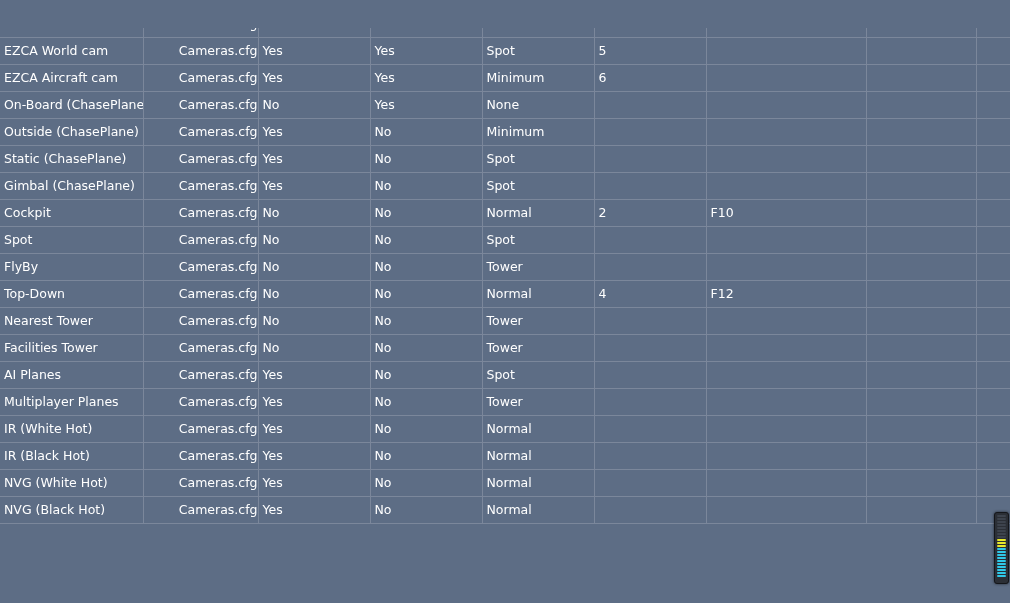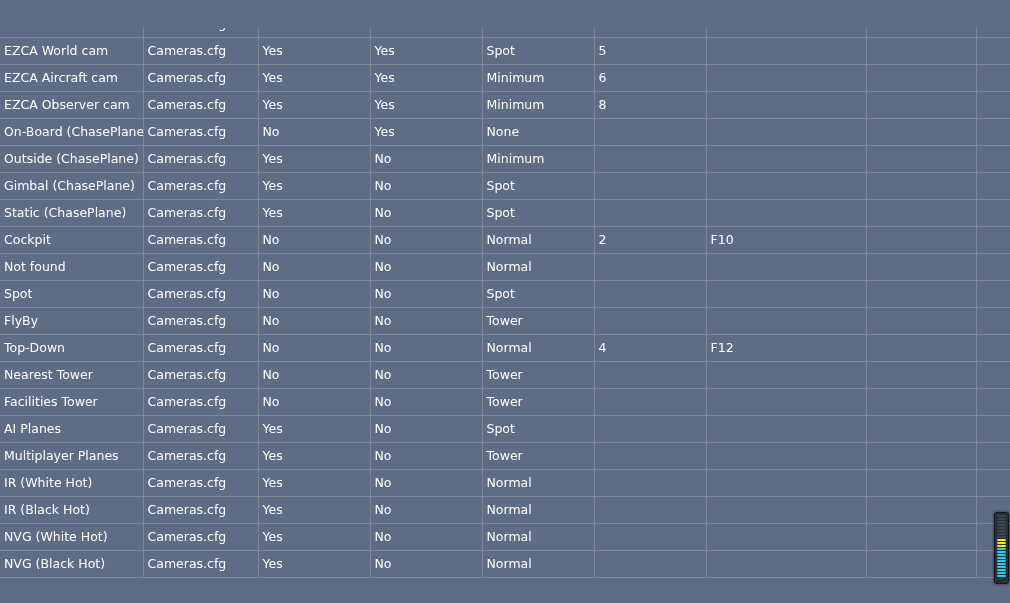--- a/index.html
+++ b/index.html
@@ -70,21 +70,21 @@
   }
   table.cam-grid tr:first-child td {
     border-top: 1px solid #7b879b;
   }
   table.cam-grid td.last-col {
     border-right: none;
   }
 
   
   .v-default { color: #ffffff; }
-  .v-dim     { color: #8e9aae; }
+  .v-dim     { color: #8e9aae; text-align: right; }
   .v-yellow  { color: #ffff33; }
   .v-red     { color: #ff1a1a; }
 
   
   .led-meter {
     position: absolute;
     left: 994px;
     top: 512px;
     width: 15px;
     height: 72px;
@@ -157,93 +157,71 @@
             <td class="v-dim">Cameras.cfg</td>
             <td class="v-default">Yes</td>
             <td class="v-default">Yes</td>
             <td class="v-default">Minimum</td>
             <td class="v-default">6</td>
             <td class="v-default"></td>
             <td class="v-default"></td>
             <td class="last-col v-default"></td>
           </tr>
           <tr>
-            <td class="v-default">EZCA Observer cam</td>
-            <td class="v-dim">Cameras.cfg</td>
-            <td class="v-default">Yes</td>
-            <td class="v-default">Yes</td>
+            <td class="v-default">On-Board (ChasePlane)</td>
+            <td class="v-dim">Cameras.cfg</td>
+            <td class="v-default">No</td>
+            <td class="v-default">Yes</td>
+            <td class="v-default">None</td>
+            <td class="v-default"></td>
+            <td class="v-default"></td>
+            <td class="v-default"></td>
+            <td class="last-col v-default"></td>
+          </tr>
+          <tr>
+            <td class="v-default">Outside (ChasePlane)</td>
+            <td class="v-dim">Cameras.cfg</td>
+            <td class="v-default">Yes</td>
+            <td class="v-default">No</td>
             <td class="v-default">Minimum</td>
-            <td class="v-default">8</td>
-            <td class="v-default"></td>
-            <td class="v-default"></td>
-            <td class="last-col v-default"></td>
-          </tr>
-          <tr>
-            <td class="v-default">On-Board (ChasePlane)</td>
-            <td class="v-dim">Cameras.cfg</td>
-            <td class="v-default">No</td>
-            <td class="v-default">Yes</td>
-            <td class="v-default">None</td>
-            <td class="v-default"></td>
-            <td class="v-default"></td>
-            <td class="v-default"></td>
-            <td class="last-col v-default"></td>
-          </tr>
-          <tr>
-            <td class="v-default">Outside (ChasePlane)</td>
-            <td class="v-dim">Cameras.cfg</td>
-            <td class="v-default">Yes</td>
-            <td class="v-default">No</td>
-            <td class="v-default">Minimum</td>
+            <td class="v-default"></td>
+            <td class="v-default"></td>
+            <td class="v-default"></td>
+            <td class="last-col v-default"></td>
+          </tr>
+          <tr>
+            <td class="v-default">Static (ChasePlane)</td>
+            <td class="v-dim">Cameras.cfg</td>
+            <td class="v-default">Yes</td>
+            <td class="v-default">No</td>
+            <td class="v-default">Spot</td>
             <td class="v-default"></td>
             <td class="v-default"></td>
             <td class="v-default"></td>
             <td class="last-col v-default"></td>
           </tr>
           <tr>
             <td class="v-default">Gimbal (ChasePlane)</td>
-            <td class="v-dim">Cameras.cfg</td>
-            <td class="v-default">Yes</td>
-            <td class="v-default">No</td>
-            <td class="v-default">Spot</td>
-            <td class="v-default"></td>
-            <td class="v-default"></td>
-            <td class="v-default"></td>
-            <td class="last-col v-default"></td>
-          </tr>
-          <tr>
-            <td class="v-default">Static (ChasePlane)</td>
             <td class="v-dim">Cameras.cfg</td>
             <td class="v-default">Yes</td>
             <td class="v-default">No</td>
             <td class="v-default">Spot</td>
             <td class="v-default"></td>
             <td class="v-default"></td>
             <td class="v-default"></td>
             <td class="last-col v-default"></td>
           </tr>
           <tr>
             <td class="v-default">Cockpit</td>
             <td class="v-dim">Cameras.cfg</td>
             <td class="v-default">No</td>
             <td class="v-default">No</td>
             <td class="v-default">Normal</td>
             <td class="v-yellow">2</td>
             <td class="v-red">F10</td>
-            <td class="v-default"></td>
-            <td class="last-col v-default"></td>
-          </tr>
-          <tr>
-            <td class="v-default">Not found</td>
-            <td class="v-dim">Cameras.cfg</td>
-            <td class="v-default">No</td>
-            <td class="v-default">No</td>
-            <td class="v-default">Normal</td>
-            <td class="v-default"></td>
-            <td class="v-default"></td>
             <td class="v-default"></td>
             <td class="last-col v-default"></td>
           </tr>
           <tr>
             <td class="v-default">Spot</td>
             <td class="v-dim">Cameras.cfg</td>
             <td class="v-default">No</td>
             <td class="v-default">No</td>
             <td class="v-default">Spot</td>
             <td class="v-default"></td>

